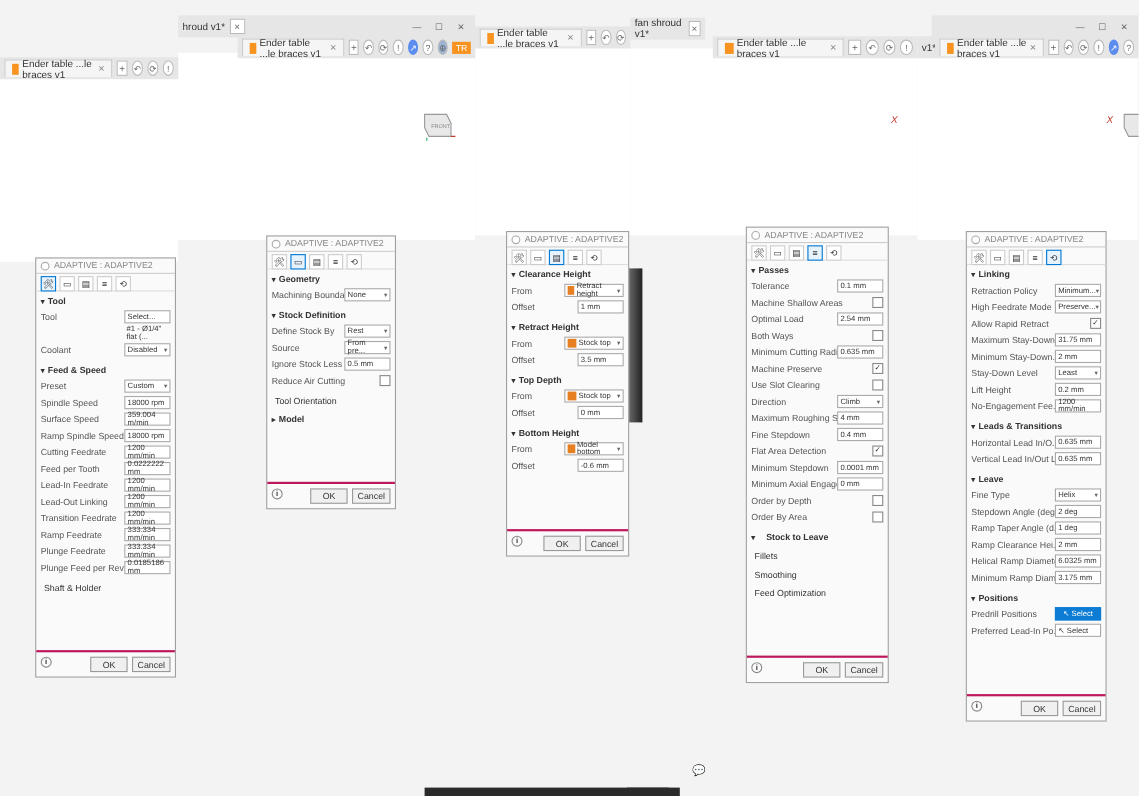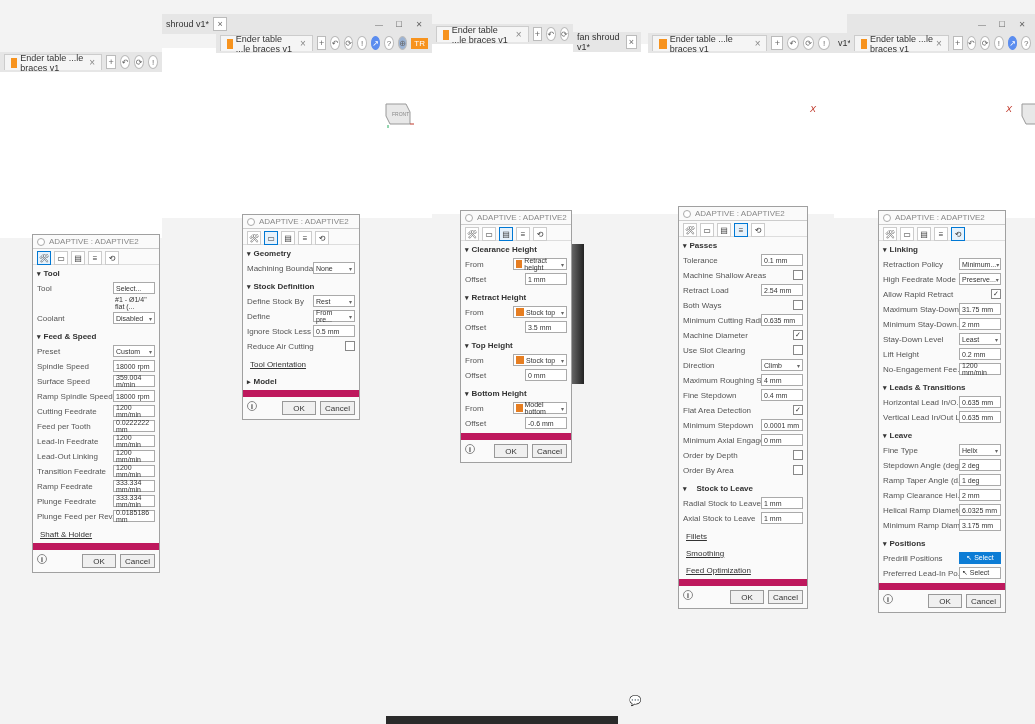--- a/index.html
+++ b/index.html
@@ -28,45 +28,45 @@
   .tabrow .ico.sel { border-color:#0078d4; background:#e6f2fc;}
   .section { padding:2px 4px;}
   .sec-h { display:flex; align-items:center; gap:3px; font-weight:bold; padding:2px 0; font-size:8px;}
   .sec-h .tri { font-size:7px;}
   .row { display:flex; align-items:center; justify-content:space-between; height:14px; margin:1px 0;}
   .row .lbl { flex:1; font-size:8px; color:#555; white-space:nowrap; overflow:hidden;}
   .row .val { width:42px; height:12px; border:1px solid #aaa; background:#fff; font-size:7px; padding:0 2px; display:flex; align-items:center; justify-content:space-between;}
   .row .val.dd::after { content:"▾"; font-size:6px; color:#666;}
   .row .cb { width:10px; height:10px; border:1px solid #888; background:#fff;}
   .row .cb.chk::after { content:"✓"; font-size:7px; display:block; line-height:8px; text-align:center;}
-  .btnrow { display:flex; justify-content:flex-start; gap:4px; padding:4px; border-top:7px solid #be185d;}
+  .btnrow { display:flex; justify-content:flex-start; gap:4px; padding:4px; border-top:2px solid #be185d;margin-top:48px;}
   .btn { min-width:34px; height:14px; border:1px solid #999; background:#f0f0f0; display:flex; align-items:center; justify-content:center; font-size:8px; padding:0 4px;}
   .btn.blue { background:#0c7cd5; color:#fff; border-color:#0c7cd5;}
   .info { width:10px;height:10px; border:1px solid #888; border-radius:50%; display:inline-flex; align-items:center; justify-content:center; font-size:7px; font-weight:bold;}
-  .chklbl { display:flex; gap:3px; align-items:center; padding:2px 0;text-decoration:underline;}
+  .chklbl { display:flex; gap:3px; align-items:center; padding:2px 0;}
   .dd-wide { flex:1; max-width:68px; height:12px; border:1px solid #aaa; background:#fff; display:flex; align-items:center; padding:0 2px; font-size:7px; gap:2px;}
   .dd-wide .ic { width:8px;height:8px;}
   .dd-wide::after{content:"▾"; font-size:6px; margin-left:auto; color:#666;}
   
   .cube { position:absolute; width:36px; height:28px;}
   .cube svg { width:100%; height:100%;}
   .axislabel-x { color:#c0392b; font-size:9px; font-style:italic;}
   
 </style>
 </head>
 <body>
 
 <div class="canvas" style="left:162px;top:48px;width:270px;height:170px;"></div>
 <div class="canvas" style="left:432px;top:44px;width:141px;height:170px;"></div>
 <div class="canvas" style="left:573px;top:44px;width:261px;height:170px;"></div>
 <div class="canvas" style="left:834px;top:48px;width:201px;height:170px;"></div>
 <div class="canvas" style="left:0;top:68px;width:162px;height:170px;"></div>
 
 <div class="topstrip" style="left:162px;top:14px;width:270px;">
-  <span>shroud v1*</span>
+  <span>hroud v1*</span>
   <span class="sqbtn">×</span>
   <div style="flex:1"></div>
   <div class="winbtns">
       <span>—</span>
       <span>☐</span>
       <span>✕</span>
     </div>
 </div>
 <div class="topstrip" style="left:216px;top:33px;width:216px;">
   <div class="tab">
@@ -86,21 +86,21 @@
 <div class="topstrip" style="left:432px;top:24px;width:141px;">
   <div class="tab">
       <span class="ficon"></span>
       <span>Ender table ...le braces v1</span>
       <span class="xicon">×</span>
     </div>
   <span class="sqbtn">+</span>
   <span class="rndbtn">↶</span>
   <span class="rndbtn">⟳</span>
 </div>
-<div class="topstrip" style="left:573px;top:32px;width:68px;">
+<div class="topstrip" style="left:573px;top:16px;width:68px;">
   <span>fan shroud v1*</span>
   <span class="sqbtn">×</span>
 </div>
 <div class="topstrip" style="left:648px;top:33px;width:186px;">
   <div class="tab">
       <span class="ficon"></span>
       <span>Ender table ...le braces v1</span>
       <span class="xicon">×</span>
     </div>
   <span class="sqbtn">+</span>
@@ -286,21 +286,21 @@
     <div class="sec-h">
         <span class="tri">▾</span>
         <span>Stock Definition</span>
       </div>
     <div id="p2stock">
         <div class="row">
           <span class="lbl">Define Stock By</span>
           <span class="val dd">Rest</span>
         </div>
         <div class="row">
-          <span class="lbl">Define</span>
+          <span class="lbl">Source</span>
           <span class="val dd">From pre...</span>
         </div>
         <div class="row">
           <span class="lbl">Ignore Stock Less Th...</span>
           <span class="val">0.5 mm</span>
         </div>
         <div class="row">
           <span class="lbl">Reduce Air Cutting</span>
           <span class="cb"></span>
         </div>
@@ -372,21 +372,21 @@
         </div>
         <div class="row">
           <span class="lbl">Offset</span>
           <span class="val">3.5 mm</span>
         </div>
       </div>
     </div>
   <div class="section">
       <div class="sec-h">
         <span class="tri">▾</span>
-        <span>Top Height</span>
+        <span>Top Depth</span>
       </div>
       <div id="p3t">
         <div class="row">
           <span class="lbl">From</span>
           <span class="dd-wide">
             <span class="ic" style="background: rgb(230, 126, 34);"></span>
             <span>Stock top</span>
           </span>
         </div>
         <div class="row">
@@ -444,33 +444,33 @@
       <div id="p4p">
         <div class="row">
           <span class="lbl">Tolerance</span>
           <span class="val">0.1 mm</span>
         </div>
         <div class="row">
           <span class="lbl">Machine Shallow Areas</span>
           <span class="cb"></span>
         </div>
         <div class="row">
-          <span class="lbl">Retract Load</span>
+          <span class="lbl">Optimal Load</span>
           <span class="val">2.54 mm</span>
         </div>
         <div class="row">
           <span class="lbl">Both Ways</span>
           <span class="cb"></span>
         </div>
         <div class="row">
           <span class="lbl">Minimum Cutting Radius</span>
           <span class="val">0.635 mm</span>
         </div>
         <div class="row">
-          <span class="lbl">Machine Diameter</span>
+          <span class="lbl">Machine Preserve</span>
           <span class="cb chk"></span>
         </div>
         <div class="row">
           <span class="lbl">Use Slot Clearing</span>
           <span class="cb"></span>
         </div>
         <div class="row">
           <span class="lbl">Direction</span>
           <span class="val dd">Climb</span>
         </div>
@@ -502,30 +502,20 @@
           <span class="lbl">Order By Area</span>
           <span class="cb"></span>
         </div>
       </div>
     </div>
   <div class="section">
       <div class="sec-h">
         <span class="tri">▾</span>
         <span class="cb chk" style="margin:0 2px"></span>
         <span>Stock to Leave</span>
-      </div>
-      <div id="p4s">
-        <div class="row">
-          <span class="lbl">Radial Stock to Leave</span>
-          <span class="val">1 mm</span>
-        </div>
-        <div class="row">
-          <span class="lbl">Axial Stock to Leave</span>
-          <span class="val">1 mm</span>
-        </div>
       </div>
     </div>
   <div class="section">
       <div class="chklbl">
         <span class="cb"></span>
         <span>Fillets</span>
       </div>
     </div>
   <div class="section">
       <div class="chklbl">

